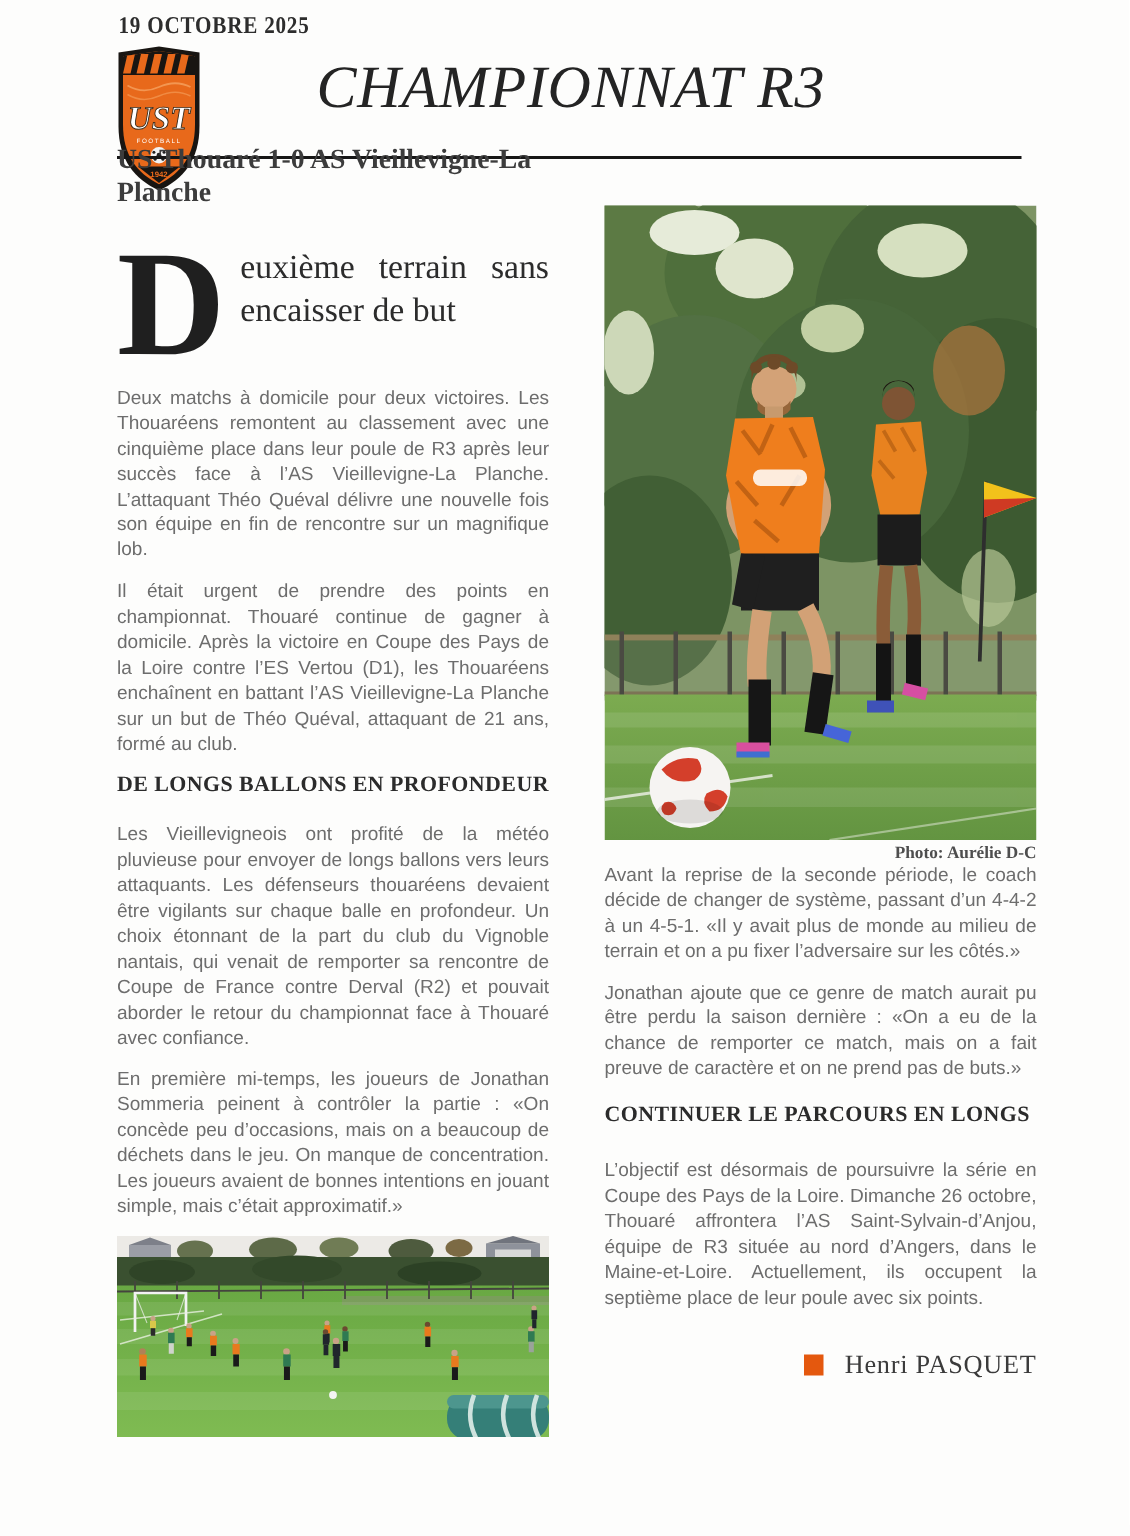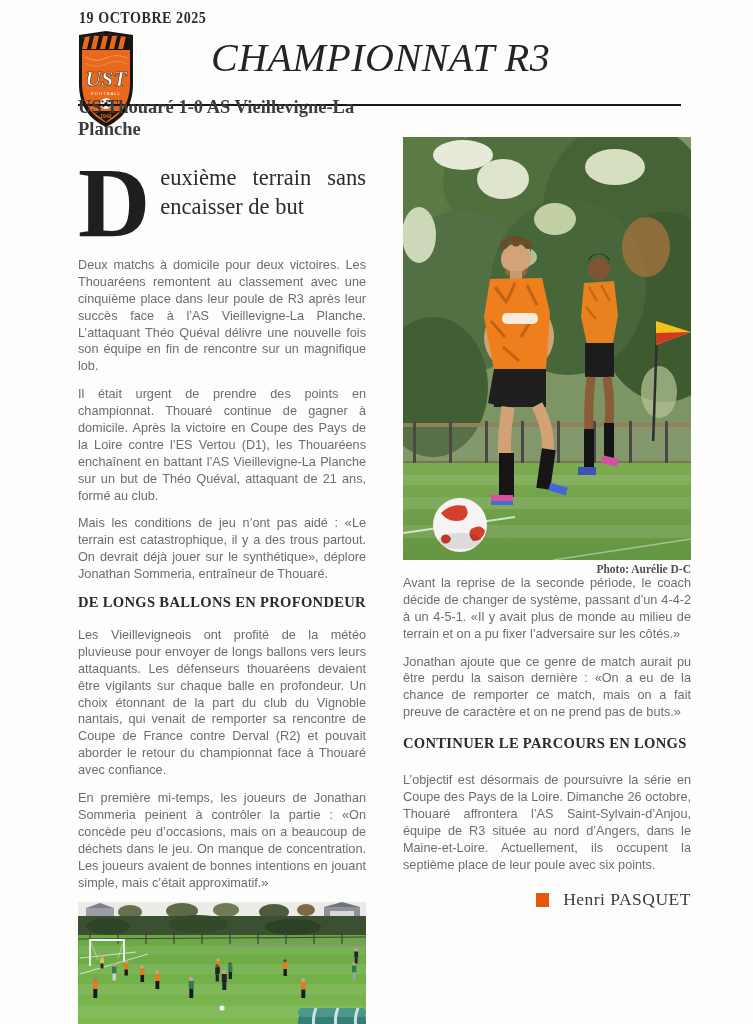--- a/index.html
+++ b/index.html
@@ -58,21 +58,21 @@
   h3.sec-right-1{margin:17px 0 17px 0;}
   h3.sec-right-2{margin:14px 0 20px 0;}
 
   .photo{display:block;}
   .photo-bottom{margin-top:8px;}
   .caption{
     font-family:"Liberation Serif","DejaVu Serif",serif;
     font-size:11.5px;font-weight:700;color:#4e4e4e;text-align:right;margin-top:3px;
   }
 
-  .byline{display:flex;justify-content:flex-end;align-items:center;gap:14px;margin-top:16px;}
+  .byline{display:flex;justify-content:flex-end;align-items:center;gap:14px;margin-top:26px;}
   .byline-square{width:13px;height:14px;background:#E4580E;}
   .byline-name{
     font-family:"Liberation Serif","DejaVu Serif",serif;
     font-size:17.5px;color:#3b3b3b;letter-spacing:.5px;
   }
 </style>
 </head>
 <body>
 
 <div class="page">
@@ -115,21 +115,20 @@
   <div class="header-rule"></div>
   <h2 class="subtitle">US Thouaré 1-0 AS Vieillevigne-La Planche</h2>
 
   <div class="col col-left">
     <div class="dek">
       <span class="dropcap">D</span><span class="serif">euxième terrain sans encaisser de but</span>
     </div>
 
     <p class="body">Deux matchs à domicile pour deux victoires. Les Thouaréens remontent au classement avec une cinquième place dans leur poule de R3 après leur succès face à l’AS Vieillevigne-La Planche. L’attaquant Théo Quéval délivre une nouvelle fois son équipe en fin de rencontre sur un magnifique lob.</p>
     <p class="body">Il était urgent de prendre des points en championnat. Thouaré continue de gagner à domicile. Après la victoire en Coupe des Pays de la Loire contre l’ES Vertou (D1), les Thouaréens enchaînent en battant l’AS Vieillevigne-La Planche sur un but de Théo Quéval, attaquant de 21 ans, formé au club.</p>
-    <p class="body">Mais les conditions de jeu n’ont pas aidé : «Le terrain est catastrophique, il y a des trous partout. On devrait déjà jouer sur le synthétique», déplore Jonathan Sommeria, entraîneur de Thouaré.</p>
 
     <h3 class="section">DE LONGS BALLONS EN PROFONDEUR</h3>
     <p class="body">Les Vieillevigneois ont profité de la météo pluvieuse pour envoyer de longs ballons vers leurs attaquants. Les défenseurs thouaréens devaient être vigilants sur chaque balle en profondeur. Un choix étonnant de la part du club du Vignoble nantais, qui venait de remporter sa rencontre de Coupe de France contre Derval (R2) et pouvait aborder le retour du championnat face à Thouaré avec confiance.</p>
     <p class="body">En première mi-temps, les joueurs de Jonathan Sommeria peinent à contrôler la partie : «On concède peu d’occasions, mais on a beaucoup de déchets dans le jeu. On manque de concentration. Les joueurs avaient de bonnes intentions en jouant simple, mais c’était approximatif.»</p>
 
     <svg class="photo photo-bottom" viewBox="0 0 288 134" width="288" height="134" aria-hidden="true">
       <defs>
         <linearGradient id="pitch2" x1="0" y1="0" x2="0" y2="1">
           <stop offset="0" stop-color="#69a843"></stop>
             <stop offset="1" stop-color="#7fbb52"></stop>

